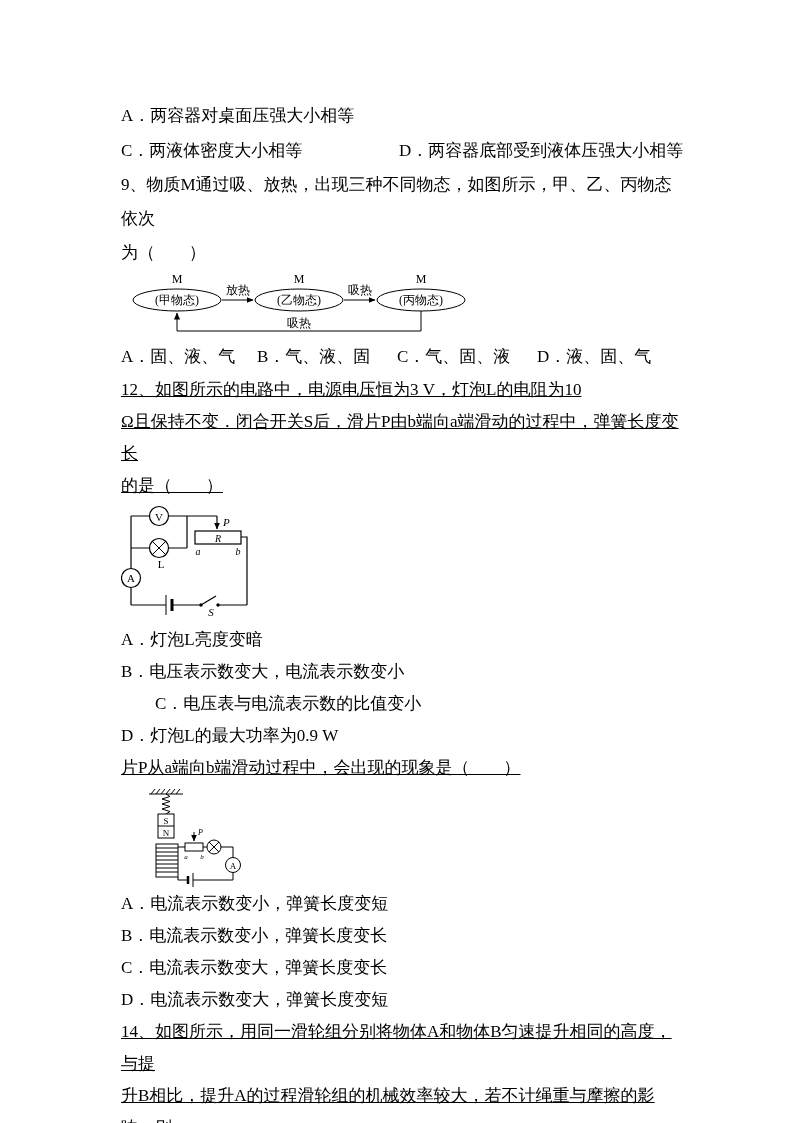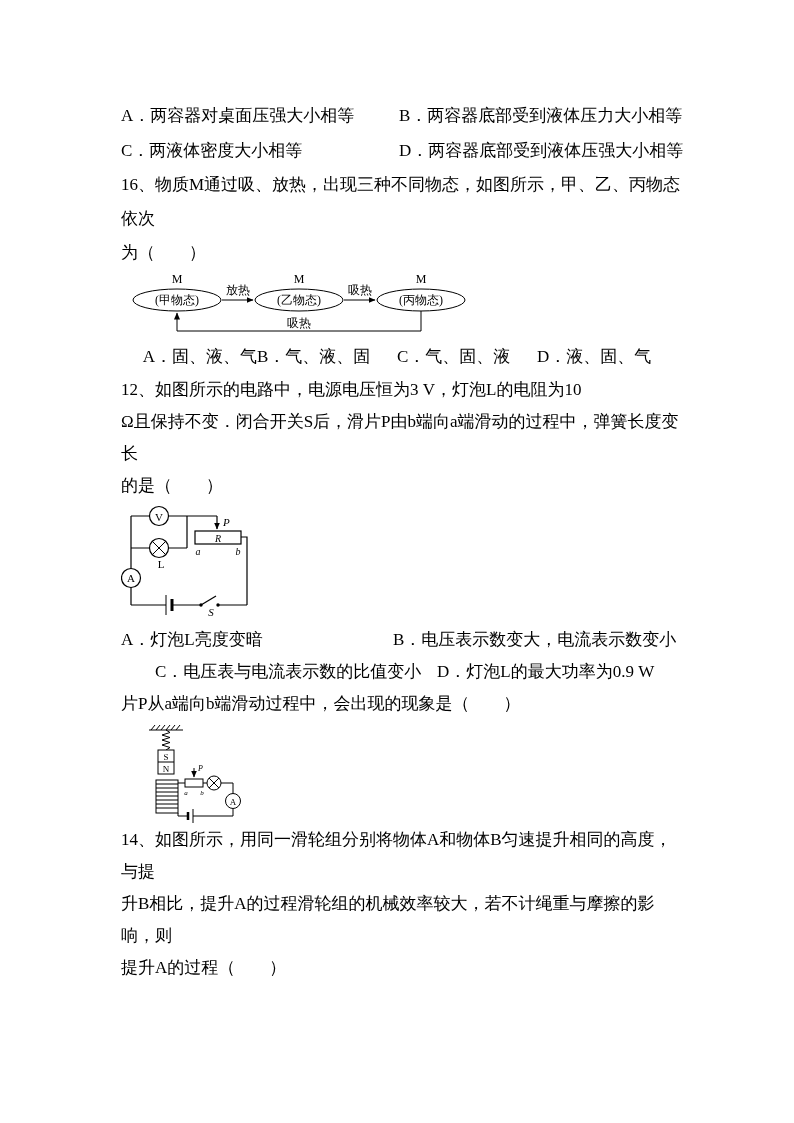--- a/index.html
+++ b/index.html
@@ -3,50 +3,49 @@
 <meta charset="utf-8">
 <style>
   * { margin:0; padding:0; box-sizing:border-box; }
   html,body { background:#ffffff; }
   .page {
     width:794px; height:1123px; margin:0 auto; background:#fff; color:#000;
     font-family:"Liberation Serif","DejaVu Serif",serif;
     font-size:17px; padding:98px 108px 0 121px; overflow:hidden; position:relative;
   }
   .opt-row { display:flex; line-height:35px; }
-  .opt-row.lh32 { line-height:32px; }
+  .opt-row.lh32 { line-height:32px;flex-direction:column; }
   .col { flex:none; display:inline-block; }
   .w278 { width:278px; } .w272 { width:272px; } .w282 { width:282px;margin-left:34px; } .w286 { width:286px; }
   .stem34 div { line-height:34px; }
-  .stem32 div { line-height:32px; }
+  .stem32 div { line-height:32px;text-decoration:underline; }
   .q11-opts { display:flex; line-height:34px; }
-  .q11-opts .o1 { width:136px;text-align:right; } .q11-opts .o2 { width:140px; } .q11-opts .o3 { width:140px; }
+  .q11-opts .o1 { width:136px; } .q11-opts .o2 { width:140px; } .q11-opts .o3 { width:140px; }
   svg { display:block; }
   svg text { font-family:"Liberation Serif","DejaVu Serif",serif; fill:#000; }
   .svg-q11 { margin-left:8px; }
   .svg-q12 { margin-left:0; }
   .svg-q13 { margin-left:20px; margin-top:4px; }
   .q12-opts { margin-top:7px; }
 </style>
 </head>
 <body>
 
 <div class="page">
 
   <div class="opt-row">
     <span class="col w278">A．两容器对桌面压强大小相等</span>
-    <span>B．两容器底部受到液体压力大小相等</span>
   </div>
   <div class="opt-row">
     <span class="col w278">C．两液体密度大小相等</span>
     <span>D．两容器底部受到液体压强大小相等</span>
   </div>
 
   <div class="stem34">
-    <div>16、物质M通过吸、放热，出现三种不同物态，如图所示，甲、乙、丙物态依次</div>
+    <div>9、物质M通过吸、放热，出现三种不同物态，如图所示，甲、乙、丙物态依次</div>
     <div>为（　　）</div>
   </div>
 
   <svg class="svg-q11" width="345" height="70" viewBox="0 0 345 70">
     <defs>
       <marker id="arrow" markerWidth="9" markerHeight="8" refX="6.5" refY="3" orient="auto" markerUnits="userSpaceOnUse">
         <path d="M0,0 L7,3 L0,6 Z" fill="#000"></path>
       </marker>
     </defs>
     <g stroke="#000" stroke-width="1" fill="none">
@@ -179,20 +178,30 @@
     <g>
       <circle cx="92" cy="77" r="7.5" fill="#fff" stroke="#000" stroke-width="1"></circle>
       <text x="92" y="80.5" font-size="9" text-anchor="middle">A</text>
     </g>
     <g stroke="#000">
       <line x1="52" y1="85" x2="52" y2="99" stroke-width="1"></line>
       <line x1="47" y1="88" x2="47" y2="96" stroke-width="2.5"></line>
     </g>
   </svg>
 
+  <div>
+    <div class="opt-row lh32">
+      <span class="col w286">A．电流表示数变小，弹簧长度变短</span>
+      <span>B．电流表示数变小，弹簧长度变长</span>
+    </div>
+    <div class="opt-row lh32">
+      <span class="col w286">C．电流表示数变大，弹簧长度变长</span>
+      <span>D．电流表示数变大，弹簧长度变短</span>
+    </div>
+  </div>
 
   <div class="stem32">
     <div>14、如图所示，用同一滑轮组分别将物体A和物体B匀速提升相同的高度，与提</div>
     <div>升B相比，提升A的过程滑轮组的机械效率较大，若不计绳重与摩擦的影响，则</div>
     <div>提升A的过程（　　）</div>
   </div>
 
 </div>
 
 </body></html>

